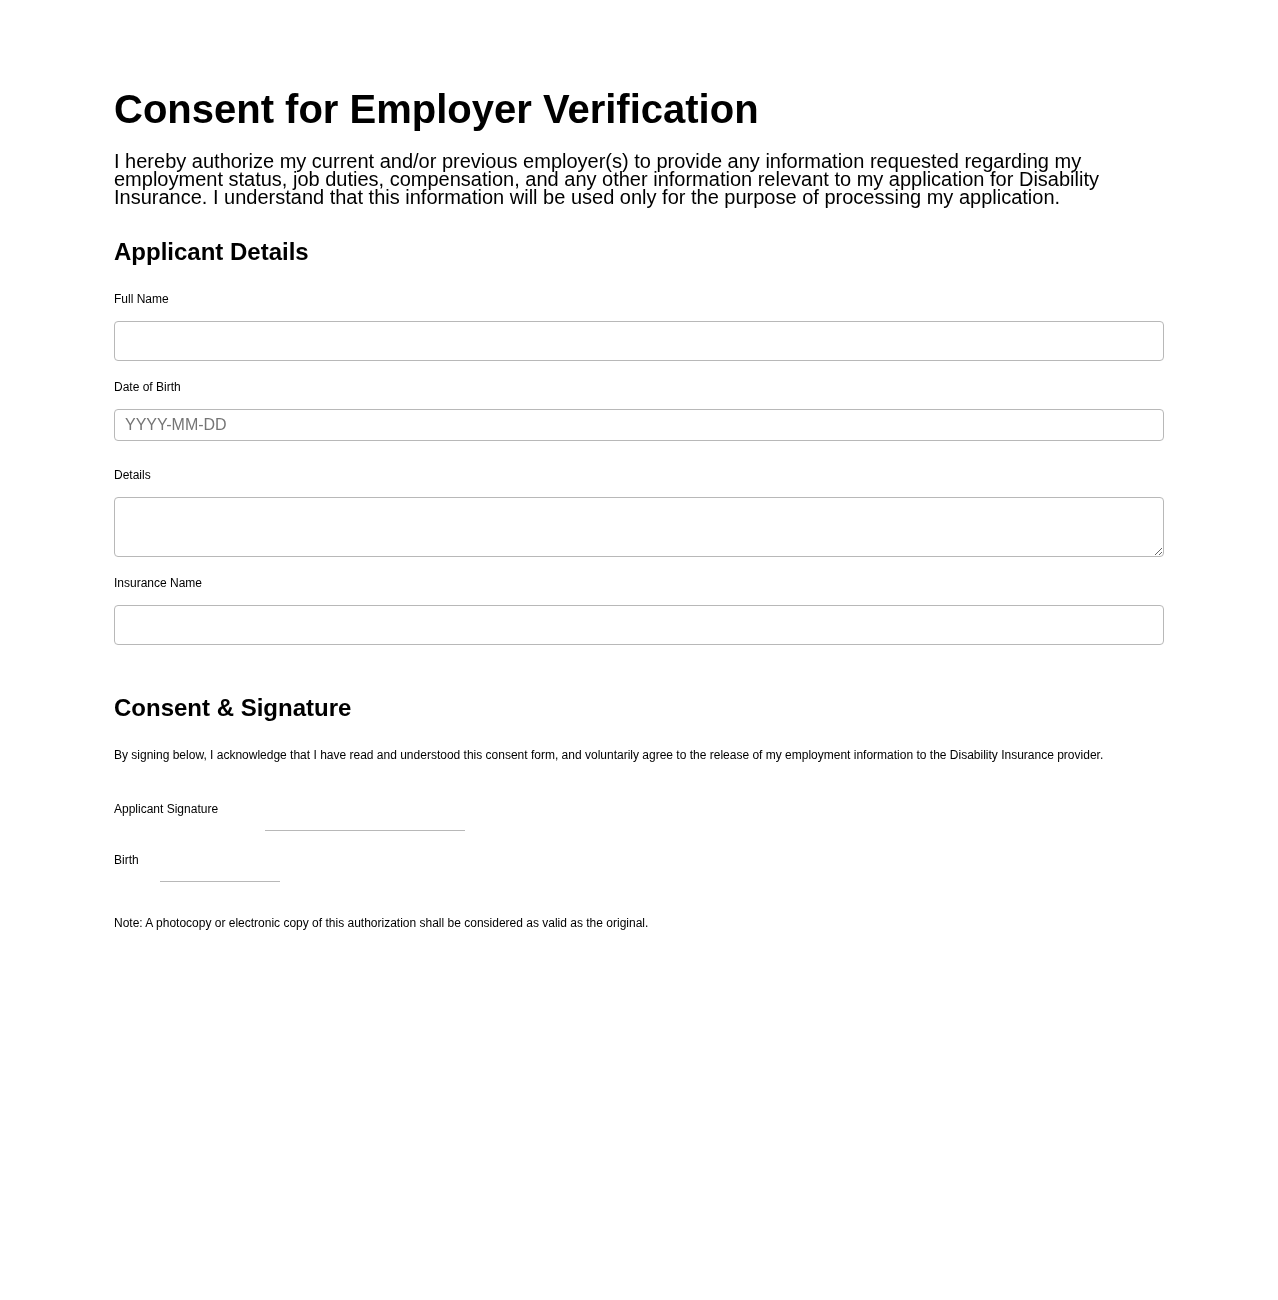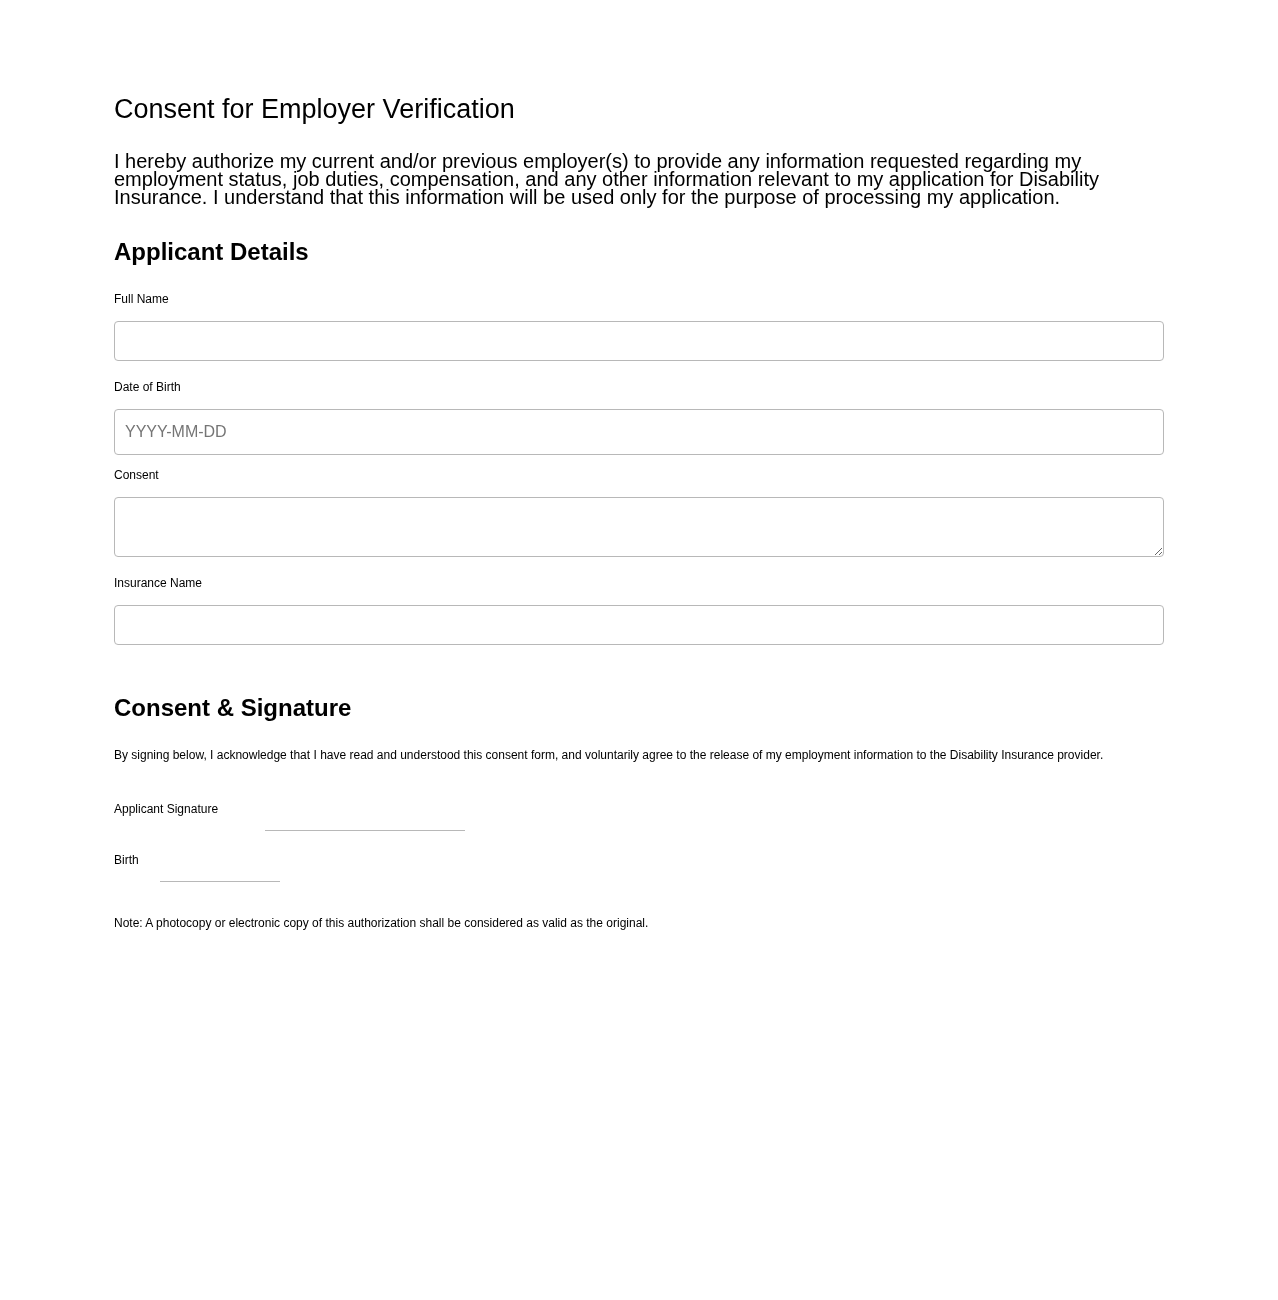--- a/index.html
+++ b/index.html
@@ -1,18 +1,18 @@
 <!DOCTYPE html>
 <html><head>
 <meta charset="utf-8">
 <style>
   html, body { margin: 0; padding: 0; background: #fff; }
   body { width: 1278px; height: 1300px; font-family: "Liberation Sans", sans-serif; color: #000; }
   .container { position: absolute; left: 114px; top: 0; width: 1050px; }
-  h1 { position: absolute; top: 91px; left: 0; margin: 0; font-size: 27px; font-weight: normal; line-height: 37px; white-space: nowrap; }
+  h1 { position: absolute; top: 91px; left: 0; margin: 0; font-size: 40px; font-weight: bold; line-height: 37px; white-space: nowrap; }
   .intro { position: absolute; top: 152px; left: 0; width: 1050px; margin: 0; font-size: 20px; line-height: 18px; }
   h2 { position: absolute; left: 0; margin: 0; font-size: 24px; font-weight: bold; line-height: 28px; white-space: nowrap; }
   .label { position: absolute; left: 0; font-size: 12px; line-height: 18px; white-space: nowrap; }
   .input { position: absolute; left: 0; width: 1050px; box-sizing: border-box; border: 1px solid #b8b8b8; border-radius: 4px; background: #fff; font-family: "Liberation Sans", sans-serif; font-size: 16px; padding: 0 10px; margin: 0; outline: none; }
   .input::placeholder { color: #757575; }
   textarea.input { resize: vertical; padding: 8px 10px; }
   .para { position: absolute; left: 0; width: 1050px; margin: 0; font-size: 12px; line-height: 18px; }
   .sig-line { position: absolute; border-bottom: 1px solid #b8b8b8; height: 0; }
 </style>
 </head>
@@ -21,23 +21,23 @@
 <div class="container">
   <h1>Consent for Employer Verification</h1>
   <p class="intro">I hereby authorize my current and/or previous employer(s) to provide any information requested regarding my employment status, job duties, compensation, and any other information relevant to my application for Disability Insurance. I understand that this information will be used only for the purpose of processing my application.</p>
 
   <h2 style="top:238px;">Applicant Details</h2>
 
   <label class="label" style="top:290px;">Full Name</label>
   <input class="input" style="top: 321px; height: 40px;" type="text" placeholder="">
 
   <label class="label" style="top:378px;">Date of Birth</label>
-  <input class="input" style="top: 409px; height: 46px;" type="text" placeholder="YYYY-MM-DD">
+  <input class="input" style="top: 409px; height: 32px;" type="text" placeholder="YYYY-MM-DD">
 
-  <label class="label" style="top:466px;">Consent</label>
+  <label class="label" style="top:466px;">Details</label>
   <textarea class="input" style="top: 497px; height: 60px;" placeholder=""></textarea>
 
   <label class="label" style="top:574px;">Insurance Name</label>
   <input class="input" style="top: 605px; height: 40px;" type="text" placeholder="">
 
   <h2 style="top:694px;text-align:center;">Consent &amp; Signature</h2>
   <p class="para" style="top:746px;">By signing below, I acknowledge that I have read and understood this consent form, and voluntarily agree to the release of my employment information to the Disability Insurance provider.</p>
 
   <span class="label" style="top:800px;">Applicant Signature</span>
   <div class="sig-line" style="top:830px; left:151px; width:200px;"></div>

